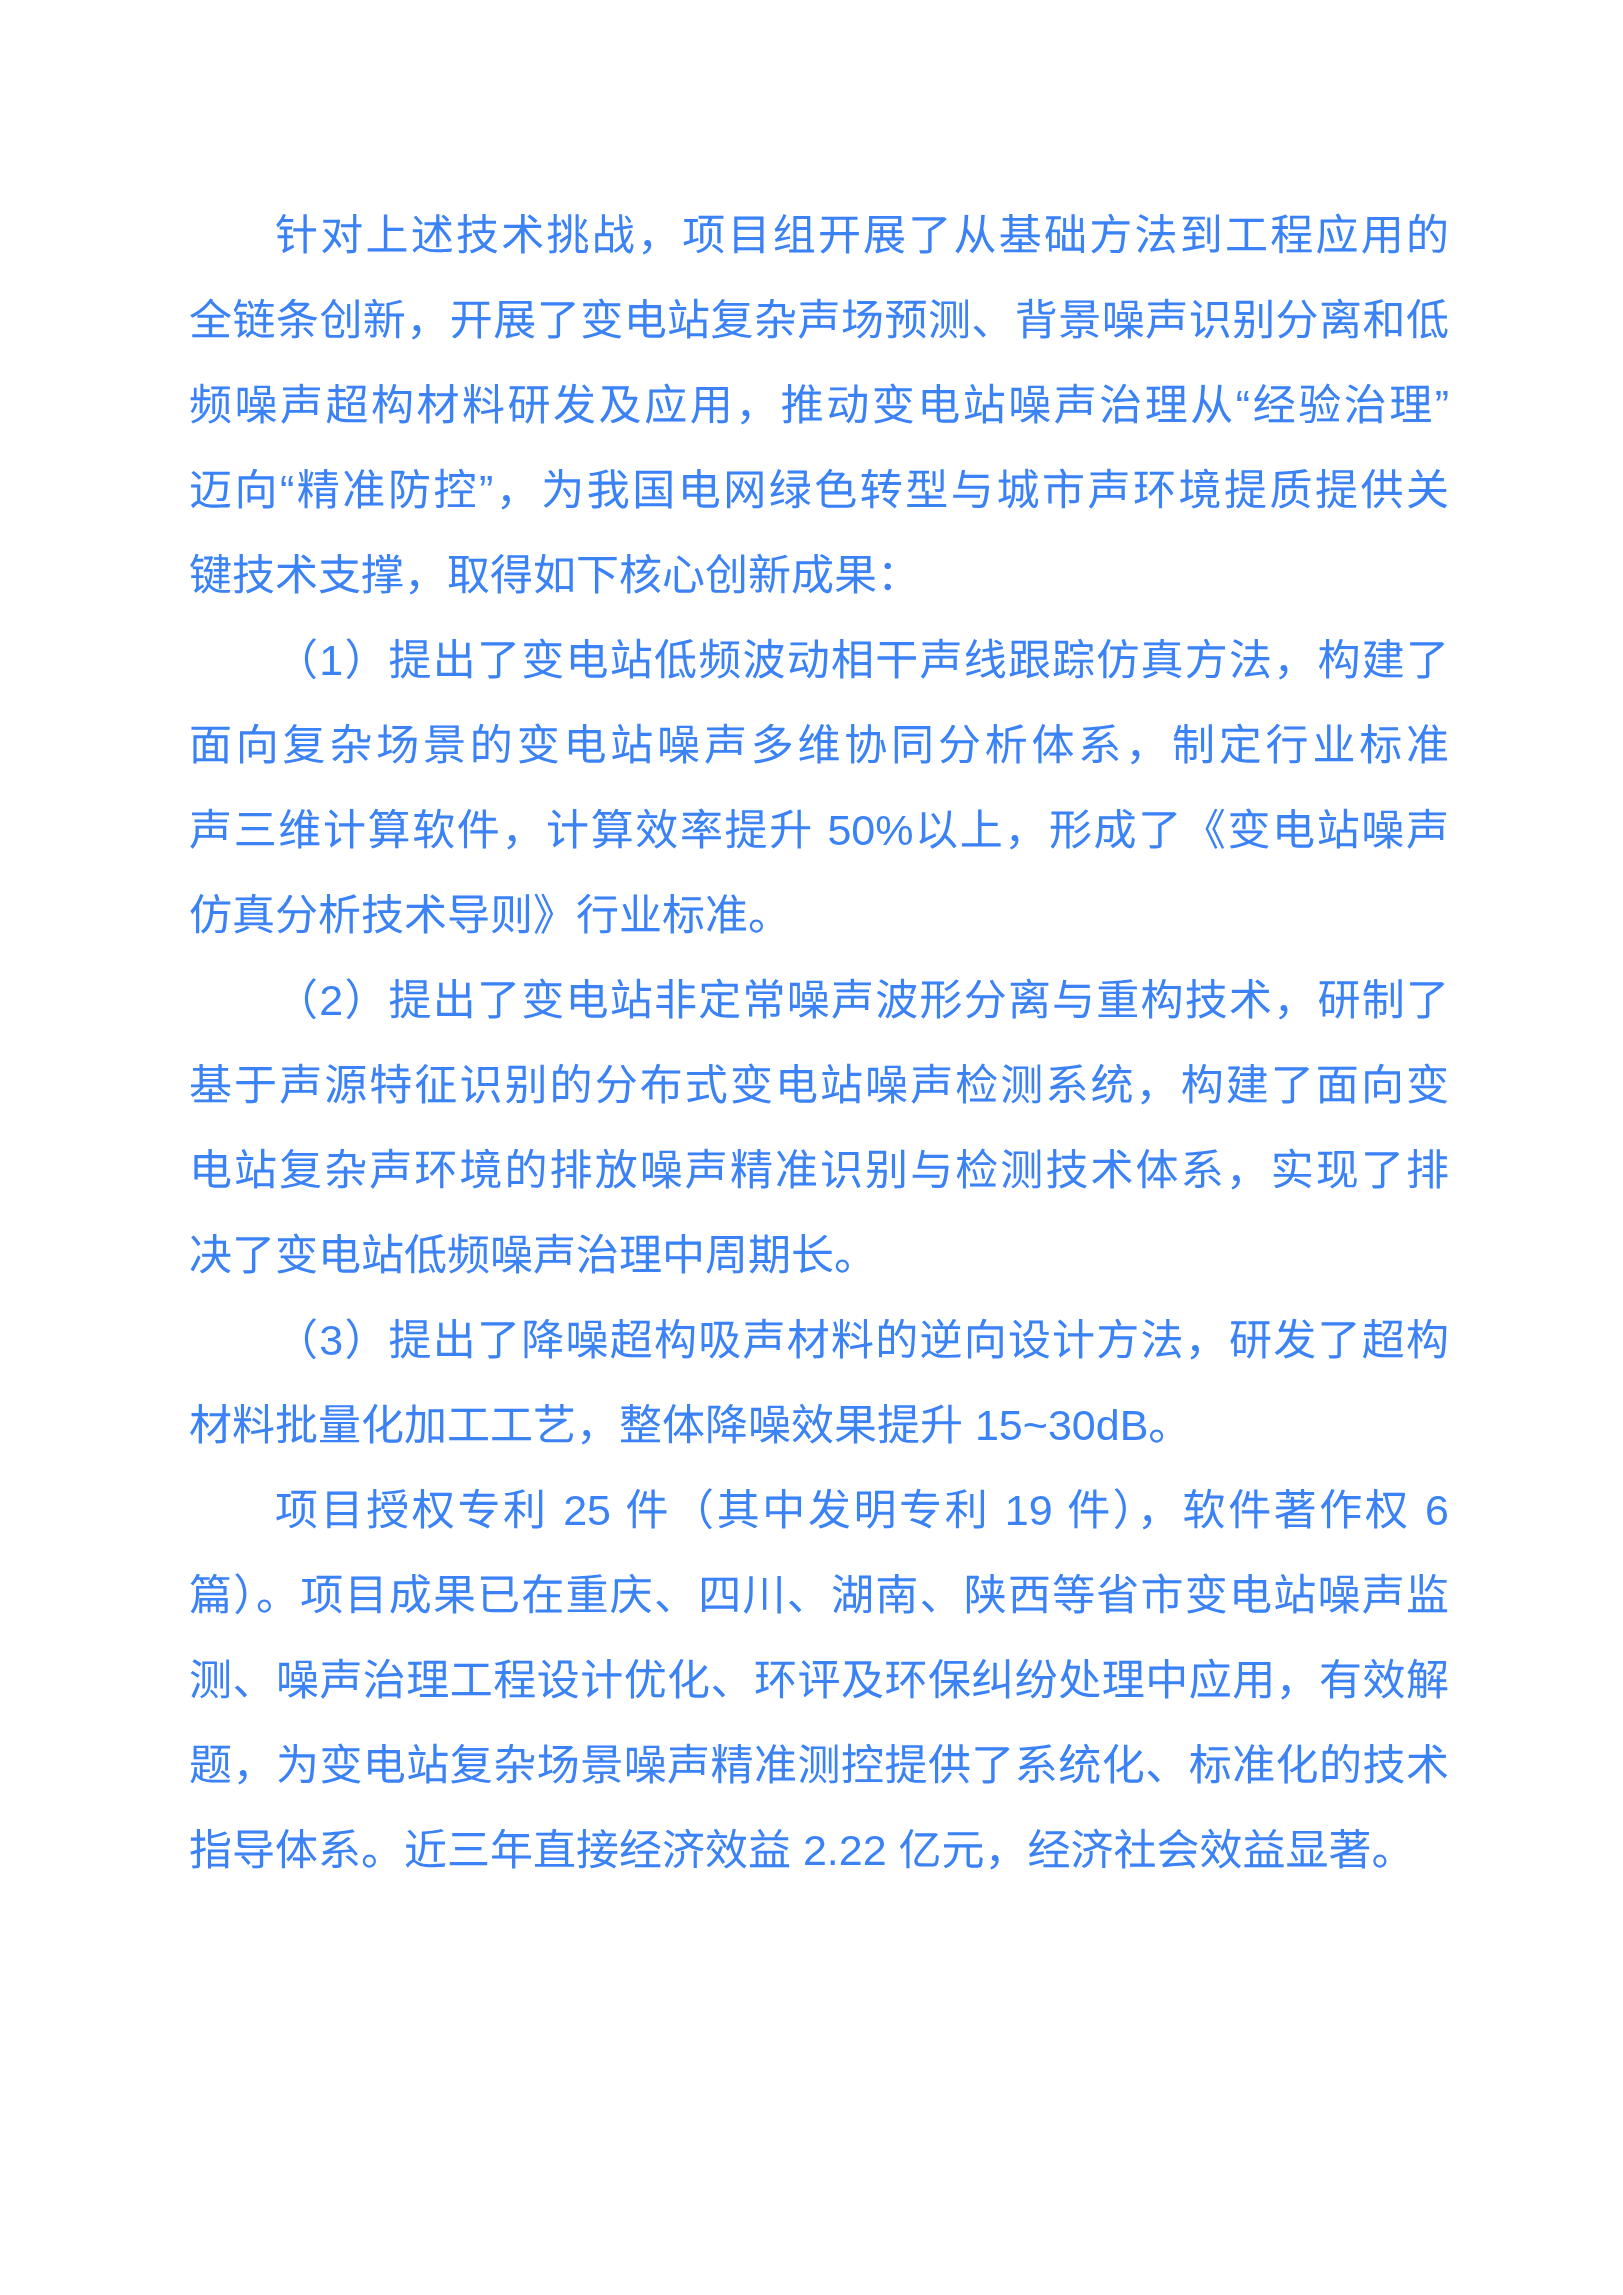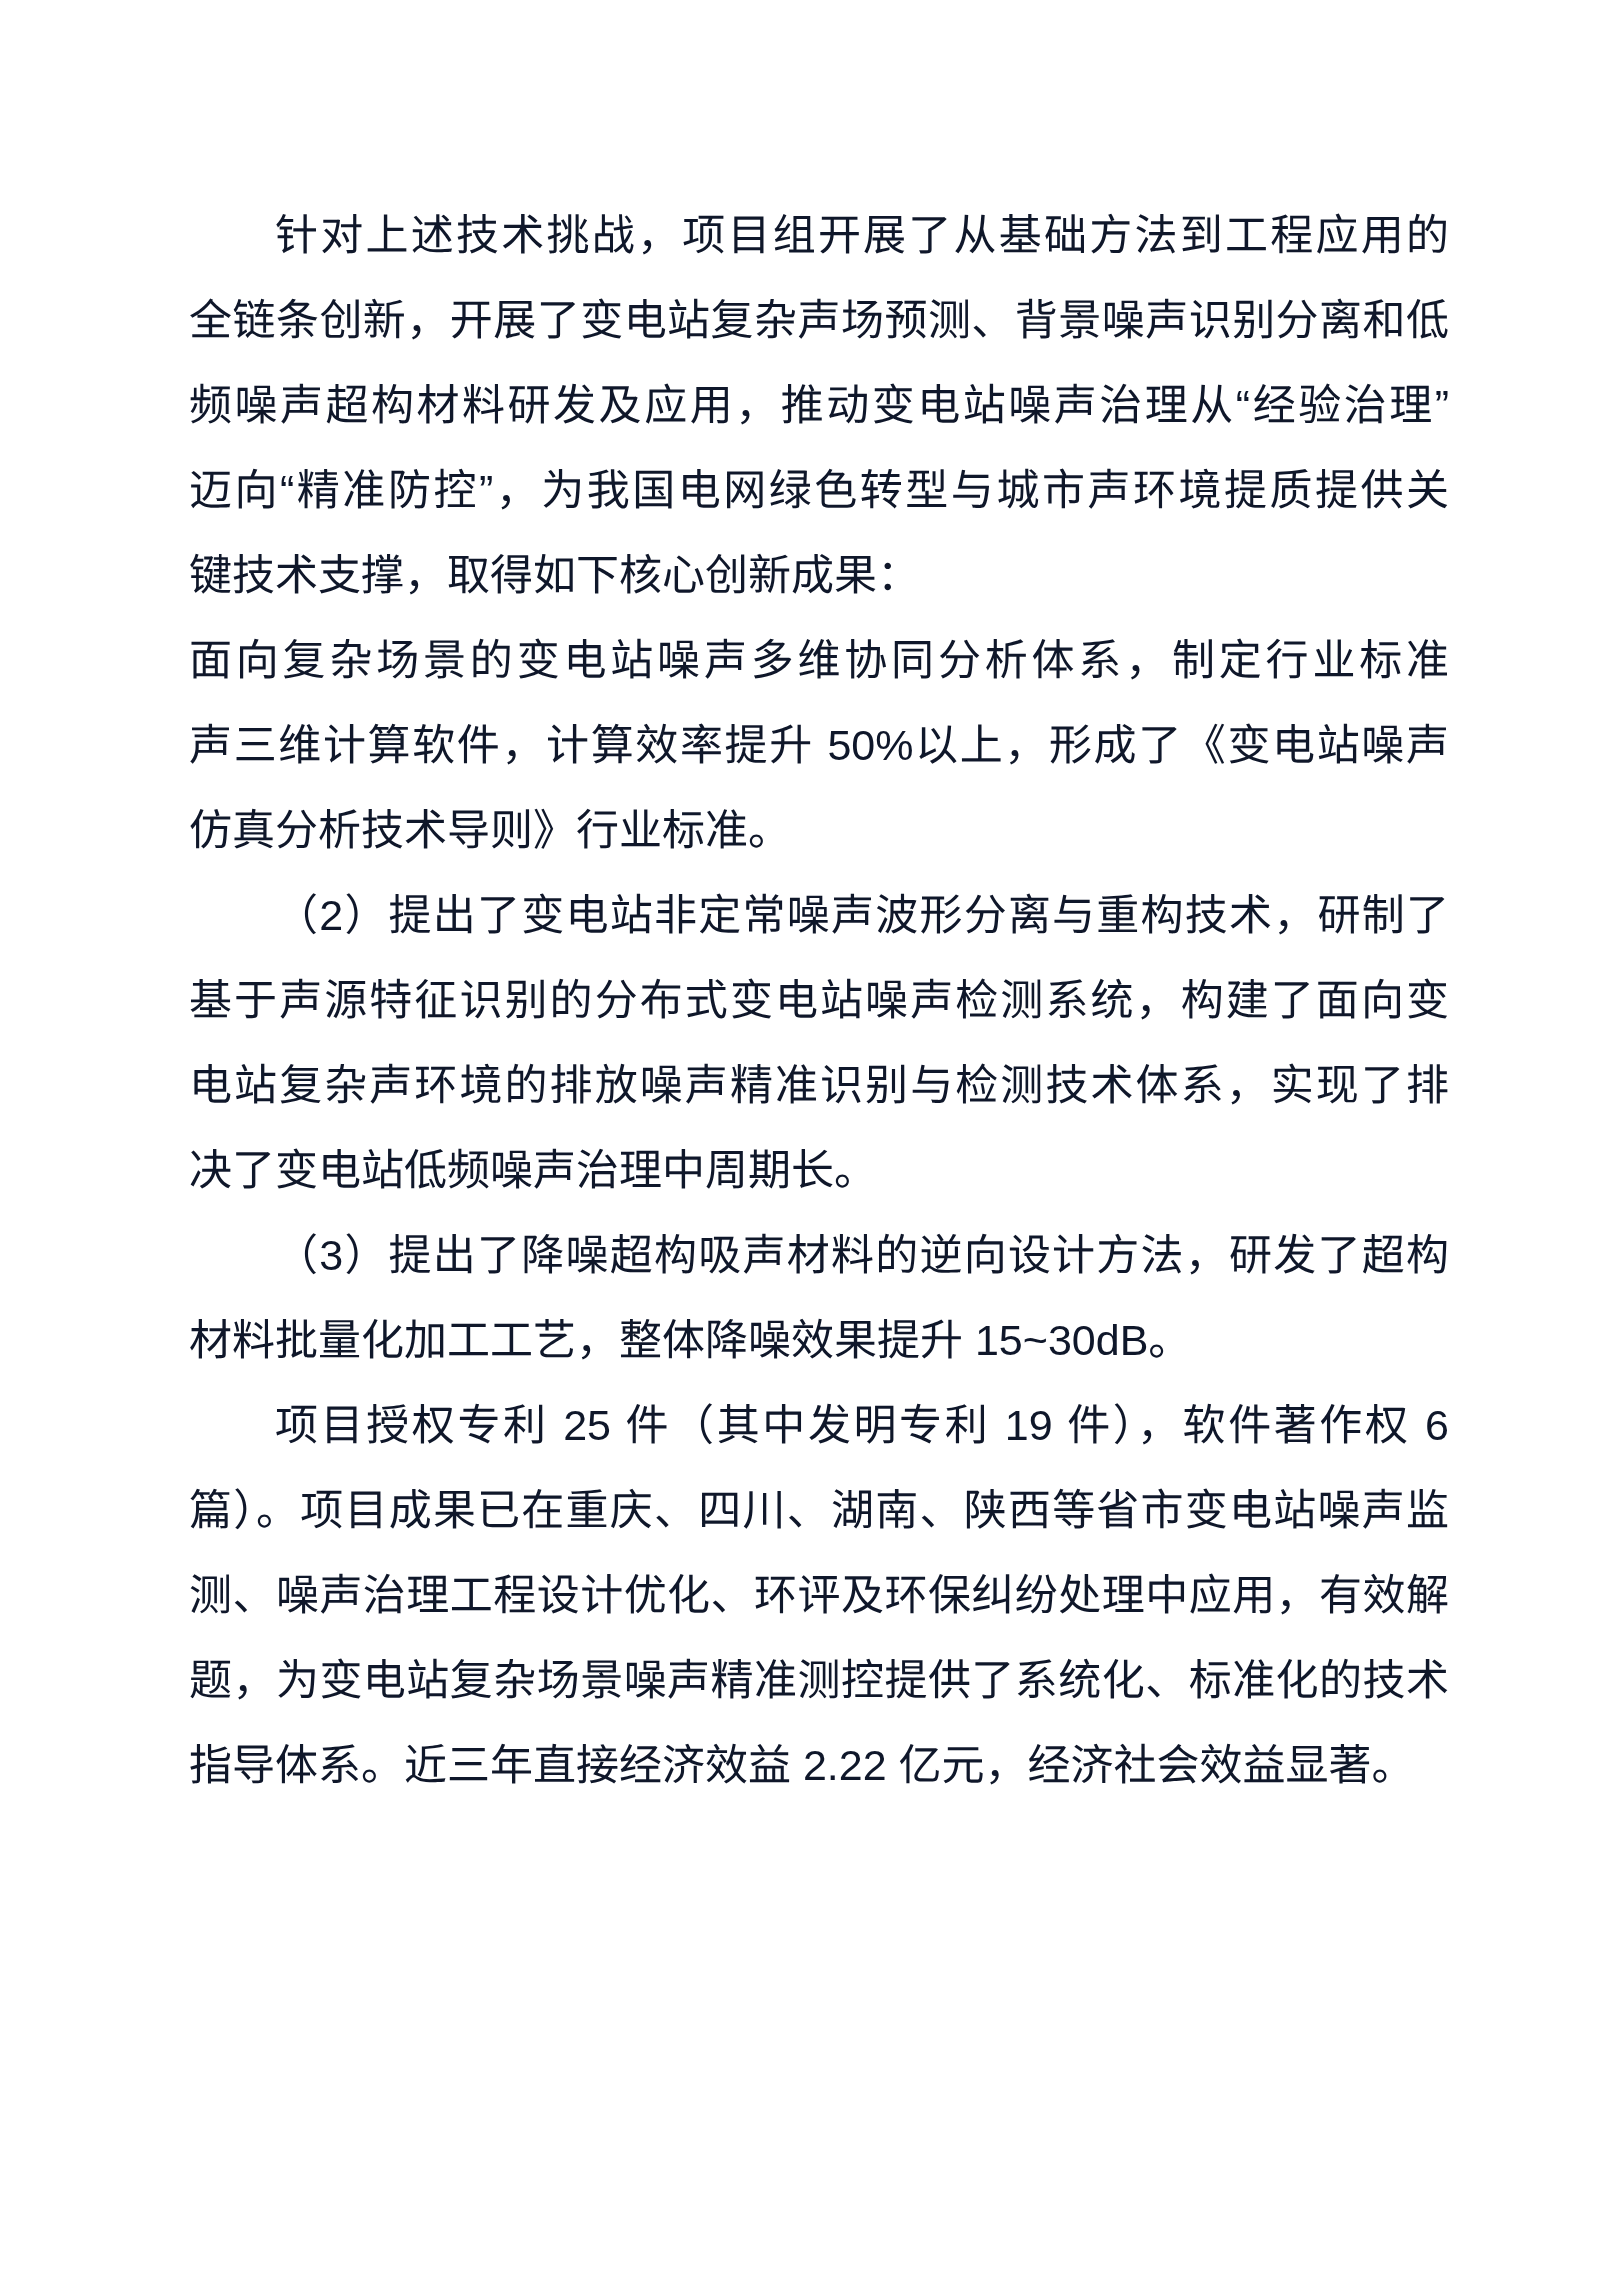--- a/index.html
+++ b/index.html
@@ -47,29 +47,30 @@
     text-indent: 2em;
   }
   .line.para-end {
     text-align-last: left;
   }
 </style>
 </head>
 <body style="background: rgb(255, 255, 255);">
 
 <div class="page">
-  <div class="page-text" id="page-text" style="color: #0f172a;">
+  <div class="page-text" id="page-text" style="color: #3b82f6;">
       <div class="paragraph">
         <div class="line first">针对上述技术挑战，项目组开展了从基础方法到工程应用的</div>
         <div class="line">全链条创新，开展了变电站复杂声场预测、背景噪声识别分离和低</div>
         <div class="line">频噪声超构材料研发及应用，推动变电站噪声治理从“经验治理”</div>
         <div class="line">迈向“精准防控”，为我国电网绿色转型与城市声环境提质提供关</div>
         <div class="line para-end">键技术支撑，取得如下核心创新成果：</div>
       </div>
       <div class="paragraph">
+        <div class="line first">（1）提出了变电站低频波动相干声线跟踪仿真方法，构建了</div>
         <div class="line">面向复杂场景的变电站噪声多维协同分析体系，制定行业标准</div>
         <div class="line">声三维计算软件，计算效率提升 50%以上，形成了《变电站噪声</div>
         <div class="line para-end">仿真分析技术导则》行业标准。</div>
       </div>
       <div class="paragraph">
         <div class="line first">（2）提出了变电站非定常噪声波形分离与重构技术，研制了</div>
         <div class="line">基于声源特征识别的分布式变电站噪声检测系统，构建了面向变</div>
         <div class="line">电站复杂声环境的排放噪声精准识别与检测技术体系，实现了排</div>
         <div class="line para-end">决了变电站低频噪声治理中周期长。</div>
       </div>

